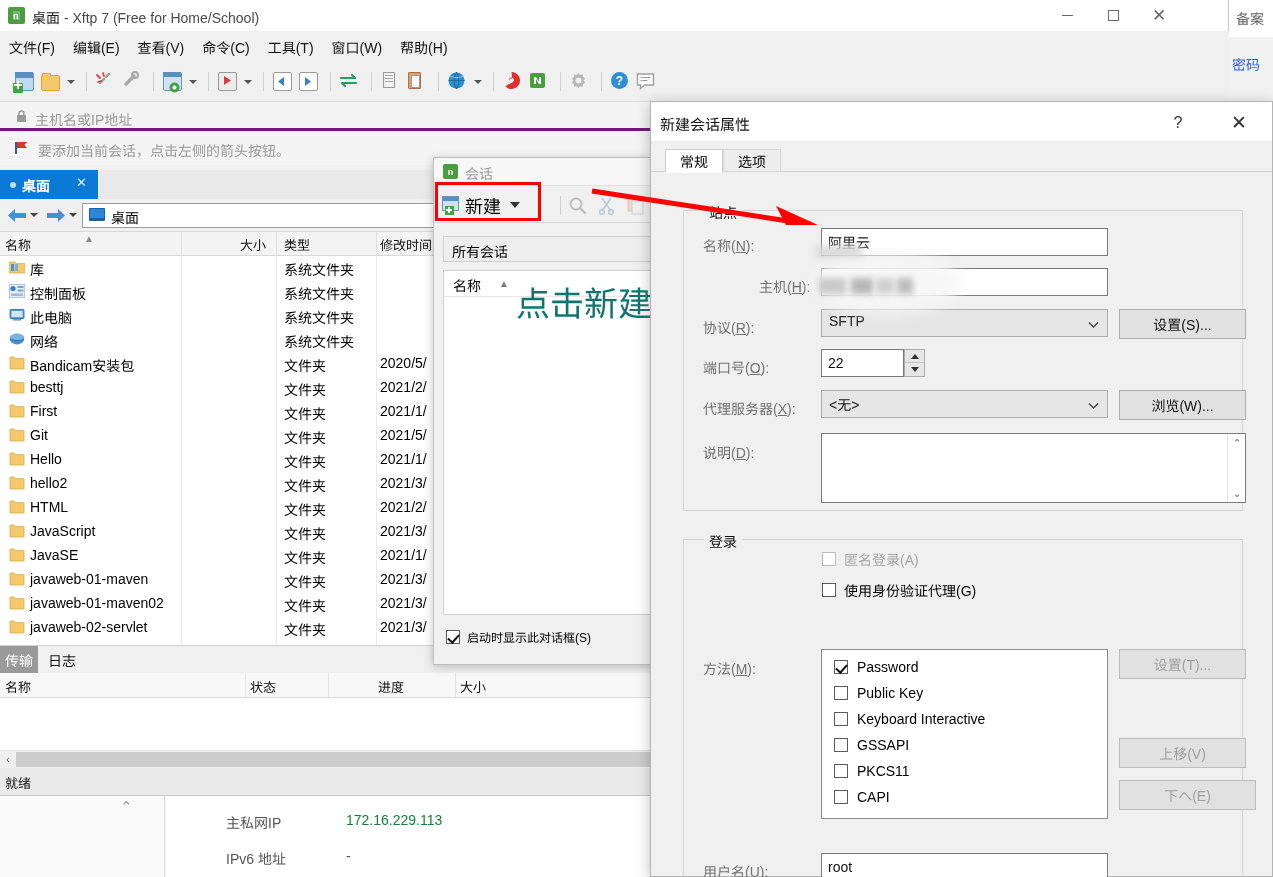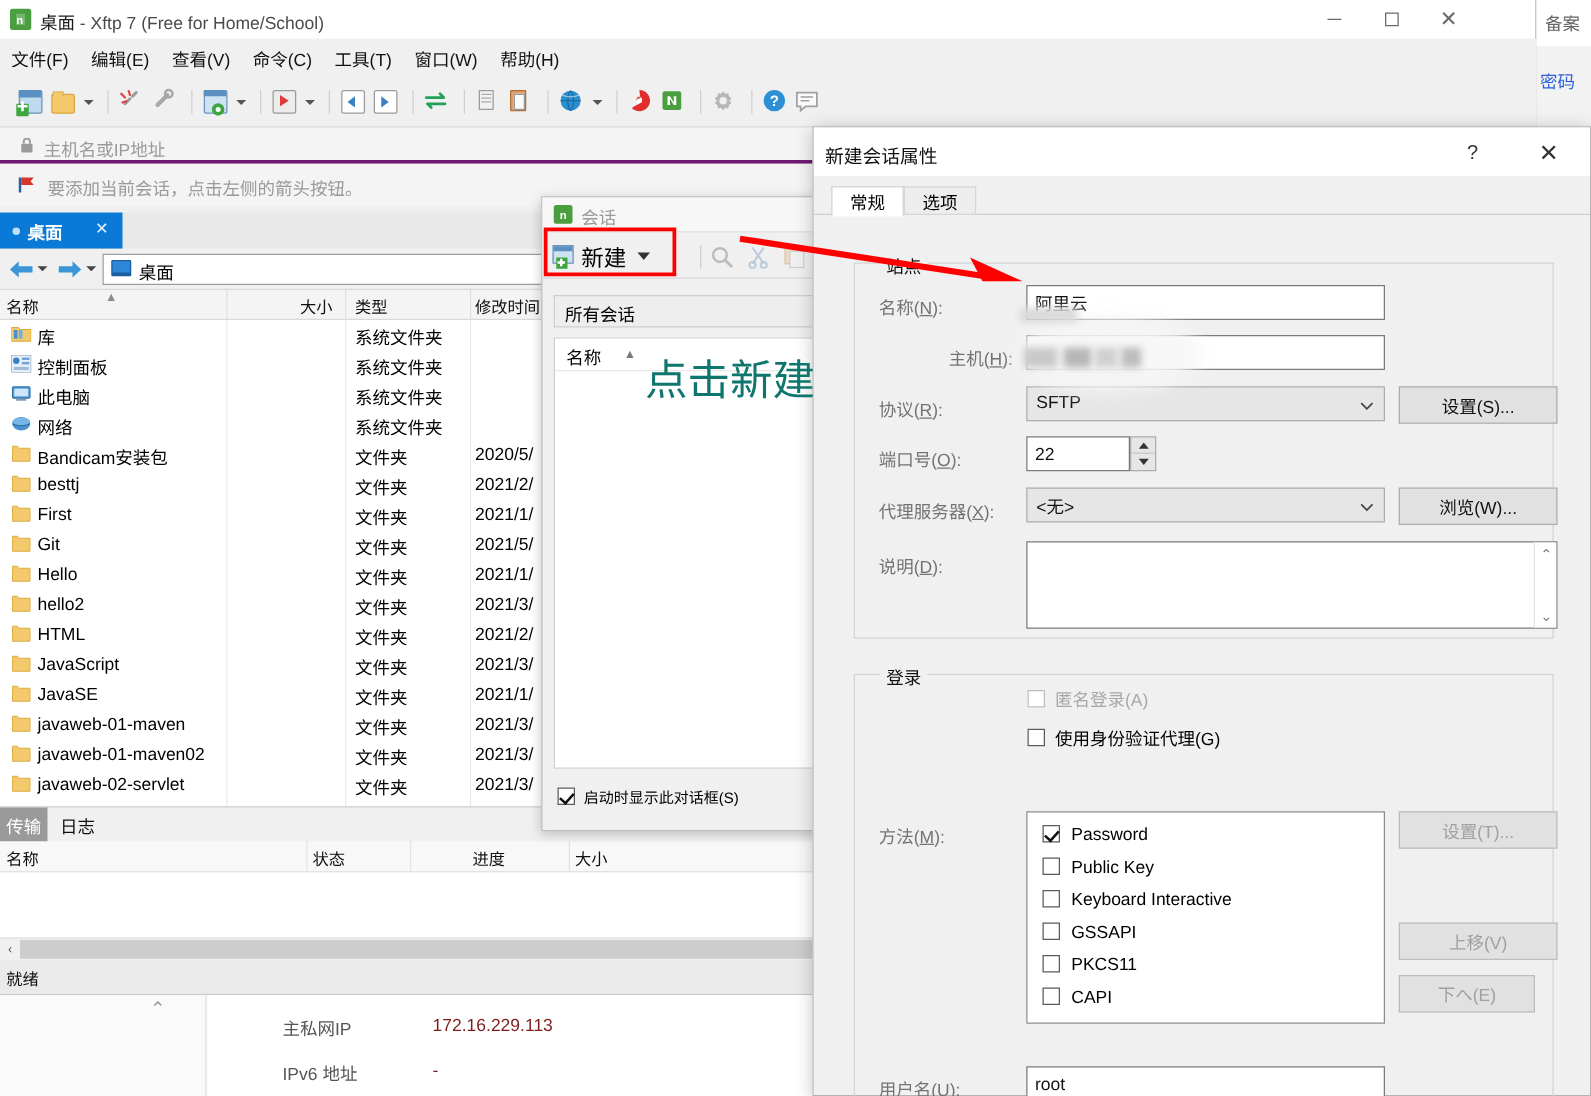--- a/index.html
+++ b/index.html
@@ -11,21 +11,21 @@
     font-size:13px; color:#000; background:#ffffff;
   }
 
   
   #bg-page { position:absolute; inset:0; background:#f2f2f2; }
   #bg-left-col { position:absolute; left:0; top:790px; width:165px; height:87px; background:#fafafa; border-right:1px solid #e3e3e3; }
   #bg-chevron { position:absolute; left:120px; top:798px; color:#999; font-size:15px; }
   #bg-card { position:absolute; left:166px; top:790px; right:0; height:87px; background:#ffffff; }
   .bg-row { position:absolute; left:60px; font-size:14px; color:#333; }
   .bg-row .k { position:absolute; left:0; width:120px; color:#555; }
-  .bg-row .v { position:absolute; left:120px; color:#7f1d1d; }
+  .bg-row .v { position:absolute; left:120px; color:#15803d; }
   #bg-top-strip { position:absolute; left:0; top:780px; right:0; height:10px; background:#f2f2f2; }
 
   
   #xftp-window {
     position:absolute; left:0; top:0; width:1229px; height:796px;
     background:#f0f0f0; border:1px solid #c8c8c8; border-top:none; border-left:none;
   }
   #titlebar { position:relative; height:31px; background:#ffffff; }
   #app-icon {
     position:absolute; left:8px; top:7px; width:17px; height:17px;
@@ -766,19 +766,19 @@
         <div class="lbl">PKCS11</div>
       </div>
       <div class="mrow" style="top:139px;">
         <div class="cb"></div>
         <div class="lbl">CAPI</div>
       </div>
     </div>
 
     <div class="fbtn dis" style="left:468px; top:477px; width:127px; height:30px;">设置(T)...</div>
     <div class="fbtn dis" style="left:468px; top:566px; width:127px; height:30px;">上移(V)</div>
-    <div class="fbtn dis" style="left:468px; top:608px; width:109px; height:30px;">下へ(E)</div>
+    <div class="fbtn dis" style="left:468px; top:608px; width:137px; height:30px;">下へ(E)</div>
 
     <div class="flabel" style="left:52px; top:689px;">用户名(<u>U</u>):</div>
     <input class="ftext" style="left: 170px; top: 681px; width: 287px; height: 28px;" value="root">
 
   </div>
 </div>
 
 </body></html>

